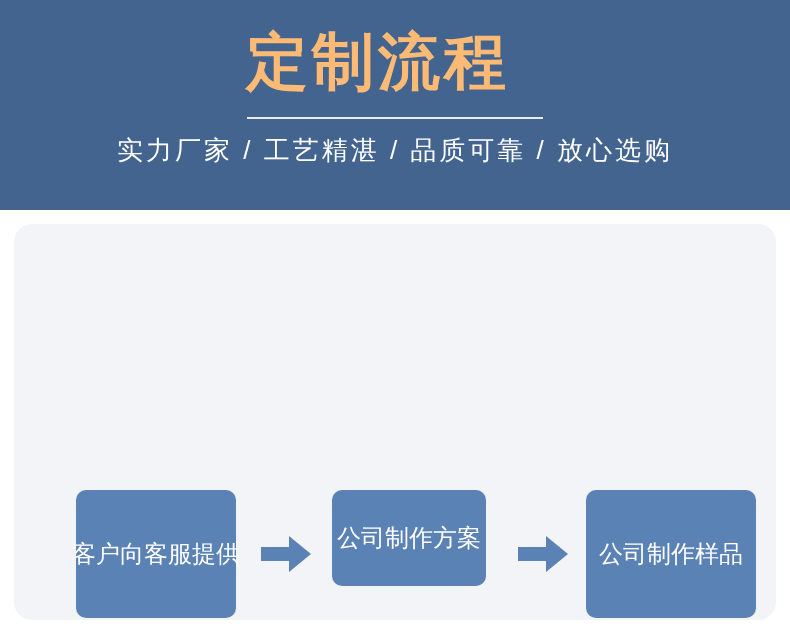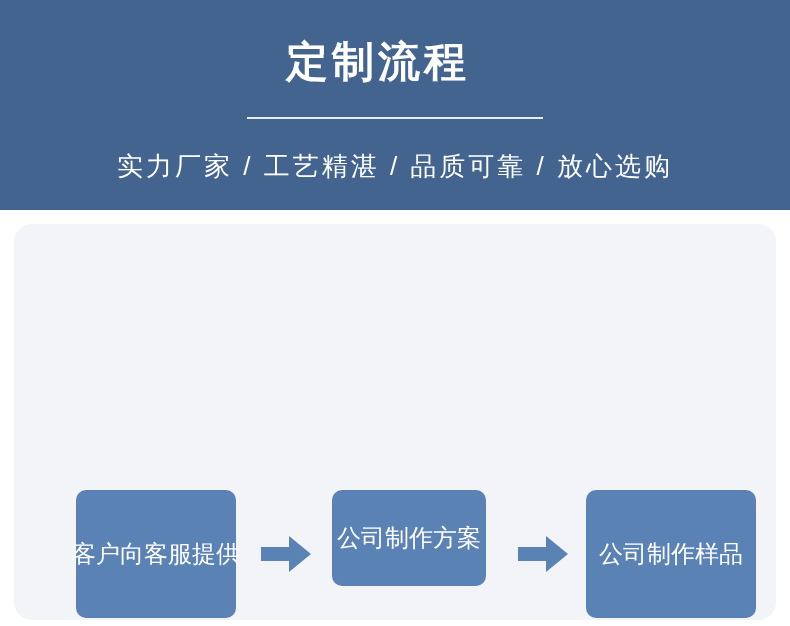--- a/index.html
+++ b/index.html
@@ -22,22 +22,22 @@
     height: 210px;
     background: #42648f;
   }
 
   #banner-title {
     position: absolute;
     left: 0;
     top: 26px;
     width: 756px;
     text-align: center;
-    color: #ffffff;
-    font-size: 42px;
+    color: #fdba74;
+    font-size: 62px;
     font-weight: bold;
     line-height: 72px;
     letter-spacing: 4px;
     white-space: nowrap;
   }
 
   #banner-divider {
     position: absolute;
     left: 247px;
     top: 117px;
@@ -51,21 +51,20 @@
     left: 0;
     top: 130px;
     width: 790px;
     text-align: center;
     color: #ffffff;
     font-size: 26px;
     font-weight: normal;
     line-height: 40px;
     letter-spacing: 3px;
     white-space: nowrap;
-    margin-top: 16px;
   }
 
   #flow-panel {
     position: absolute;
     left: 14px;
     top: 224px;
     width: 762px;
     height: 396px;
     background: #f2f4f8;
     border-radius: 18px;

